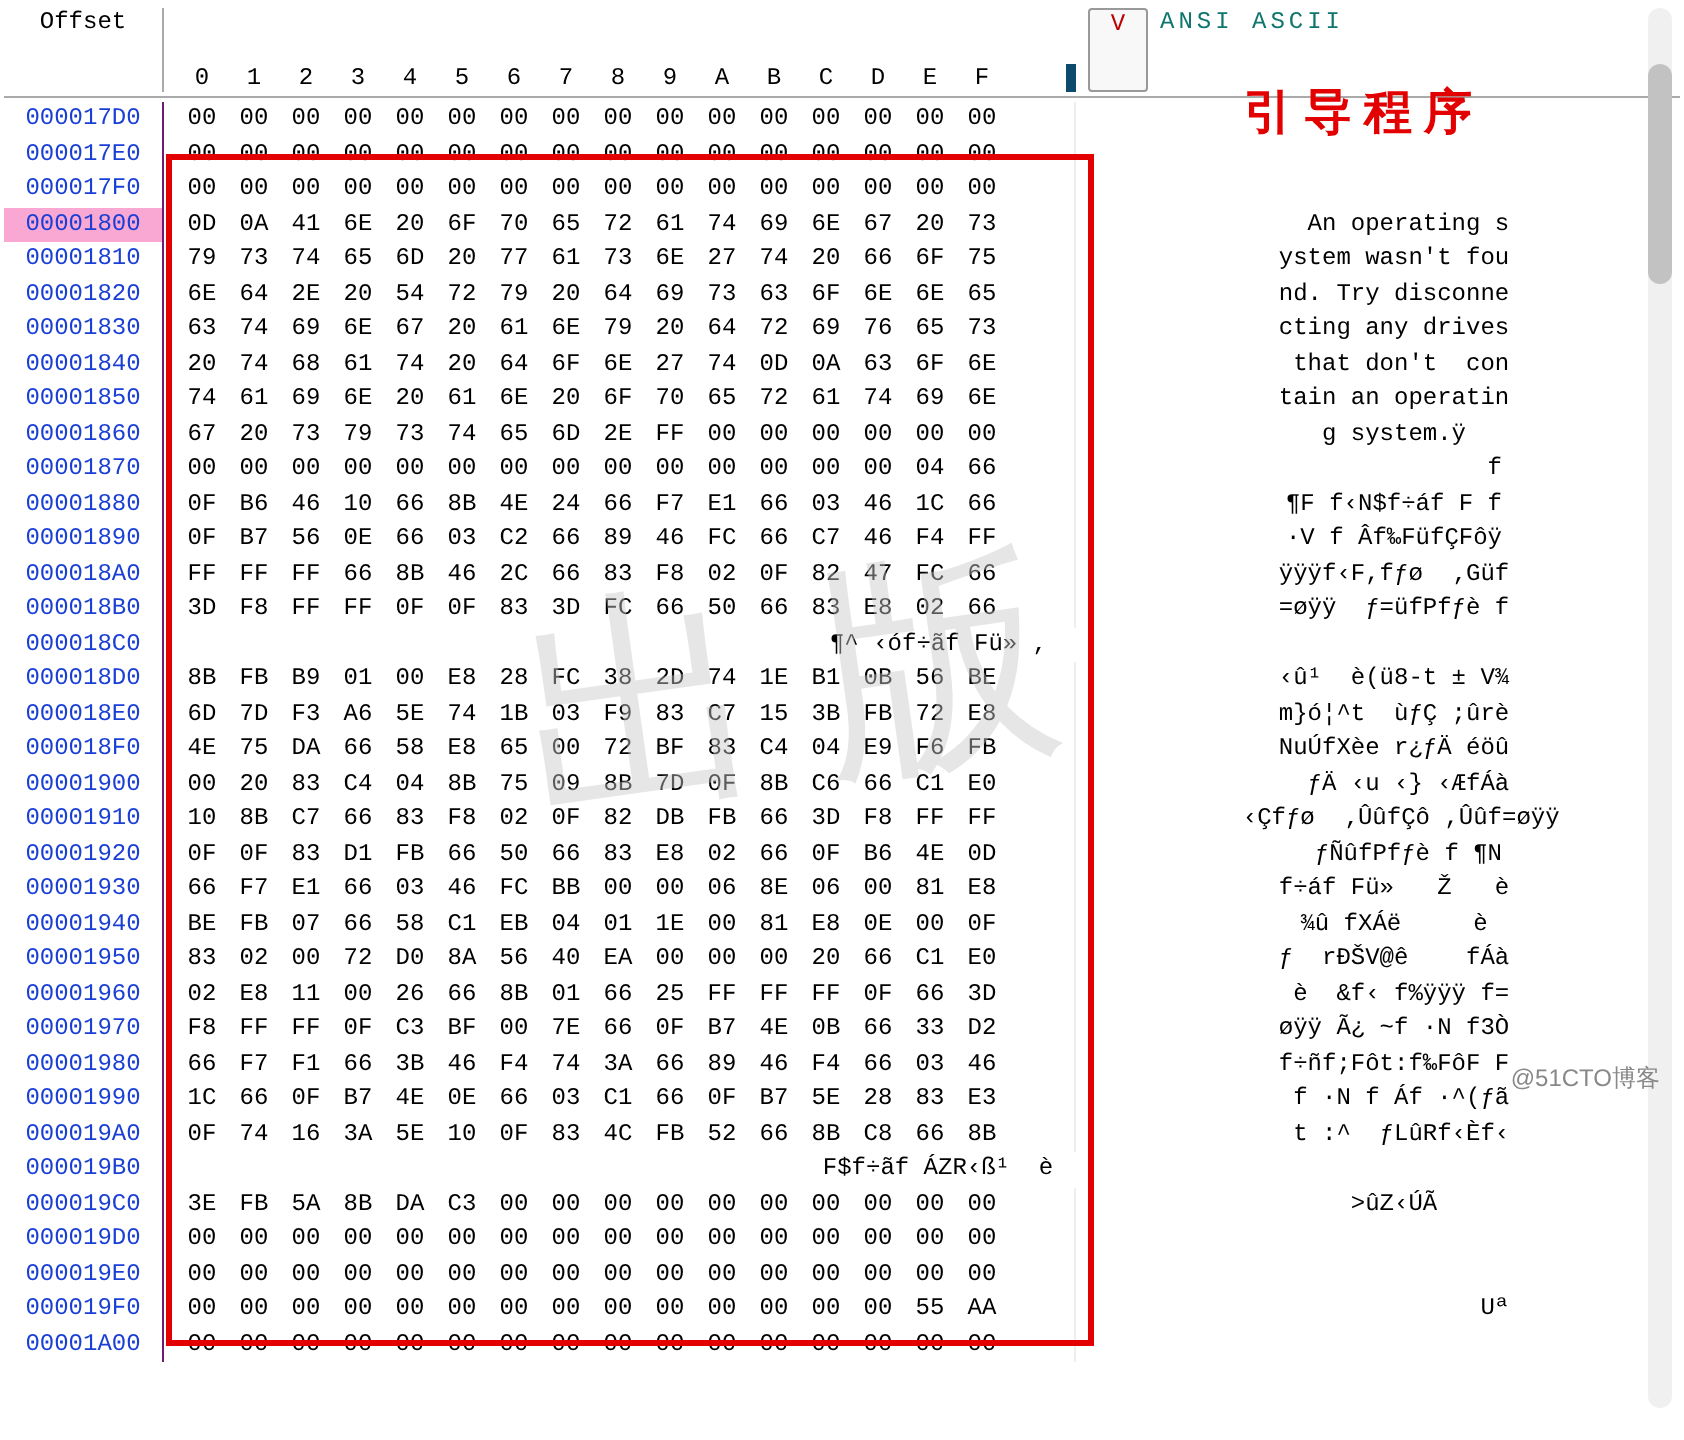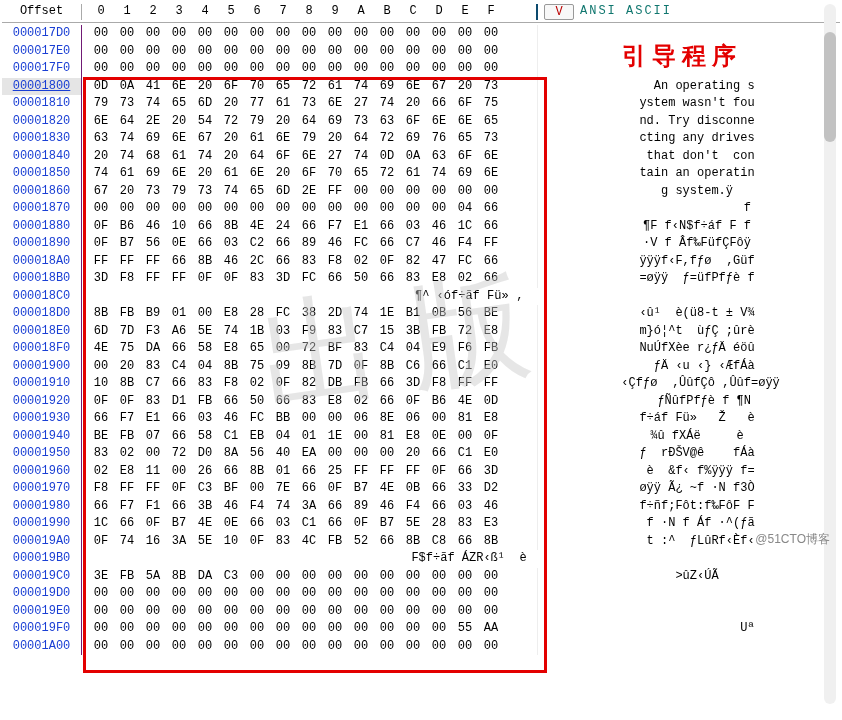--- a/index.html
+++ b/index.html
@@ -28,21 +28,22 @@
     width: 80px;
     text-align: center;
     color: #000;
     border-right: 1px solid #aaa;
   }
   .col-hex-head {
     width: 456px;
     padding-left: 6px;
     color: #000;
     letter-spacing: 0;
-    border-right: 2px solid #0c4a6e;
+    border-right: 5px solid #0c4a6e;
+    margin-top: 28px;
   }
   .col-hex-head span { display:inline-block; width:26px; text-align:center; }
   .col-vbtn {
     width: 30px;
     text-align: center;
     border:1px solid #999;
     border-radius:2px;
     color:#b00;
     margin:0 6px;
     background:#f8f8f8;
@@ -59,22 +60,21 @@
     line-height:17.5px;
     white-space: pre;
   }
   .offset {
     width:80px;
     text-align:center;
     color:#1a3fd4;
     border-right:1px solid #701a75;
   }
   .offset.selected {
-    text-decoration: underline;
-    background:#e5e5e5;
+    background:#f9a8d4;
   }
   .hex {
     width:456px;
     padding-left:6px;
     color:#000;
     border-right:1px solid #eee;
     font-family:"Courier New",monospace;
   }
   .hex span { display:inline-block; width:26px; text-align:center; }
   .ascii {

